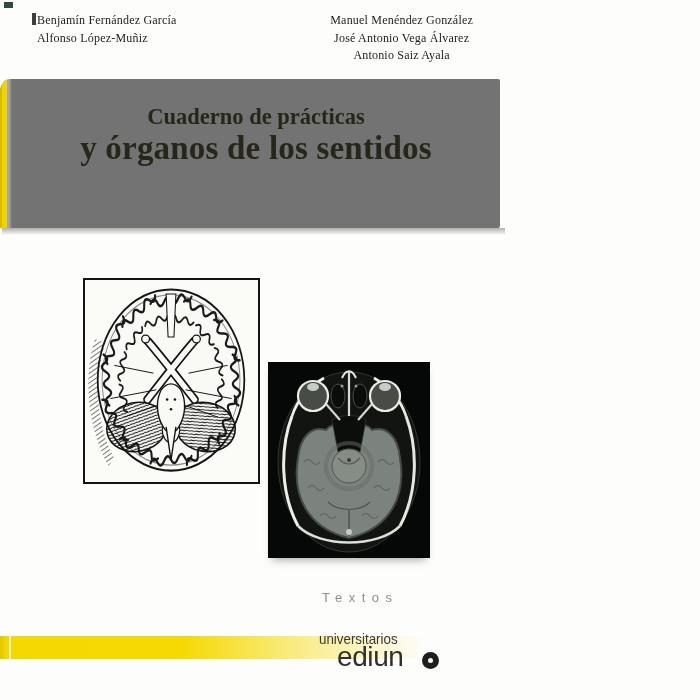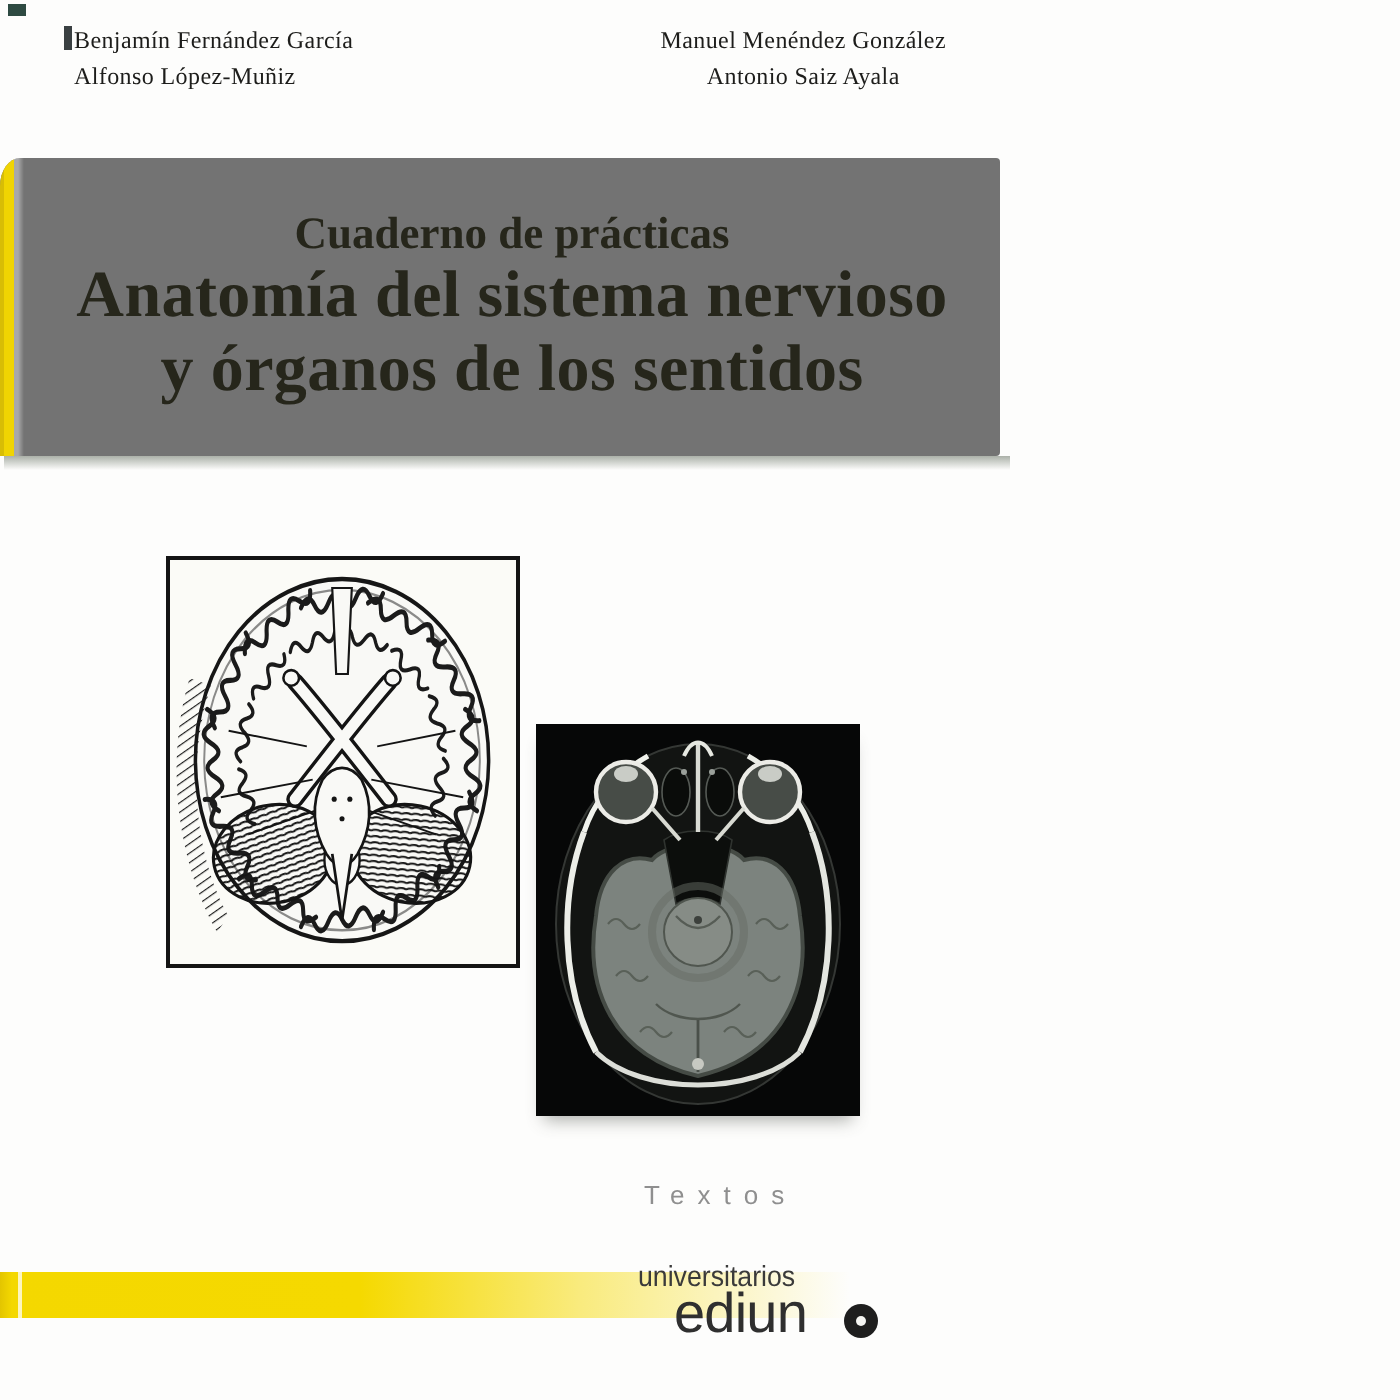--- a/index.html
+++ b/index.html
@@ -63,26 +63,26 @@
   <div class="mark1"></div>
   <div class="mark2"></div>
 
   <div class="authors authors-left">
     <div>Benjamín Fernández García</div>
     <div>Alfonso López-Muñiz</div>
   </div>
 
   <div class="authors authors-right">
     <div>Manuel Menéndez González</div>
+    <div>José Antonio Vega Álvarez</div>
     <div>Antonio Saiz Ayala</div>
   </div>
 
   <div class="banner">
     <div class="banner-kicker">Cuaderno de prácticas</div>
-    <div class="banner-title">Anatomía del sistema nervioso</div>
     <div class="banner-title">y órganos de los sentidos</div>
   </div>
   <div class="banner-shadow"></div>
 
   <div class="engraving">
     <svg viewBox="0 0 177 206">
       <defs>
         <pattern id="hatch" width="4" height="4" patternUnits="userSpaceOnUse" patternTransform="rotate(55)">
           <line x1="0" y1="0" x2="0" y2="4" stroke="#1c1c1c" stroke-width="1.2"></line>
         </pattern>

